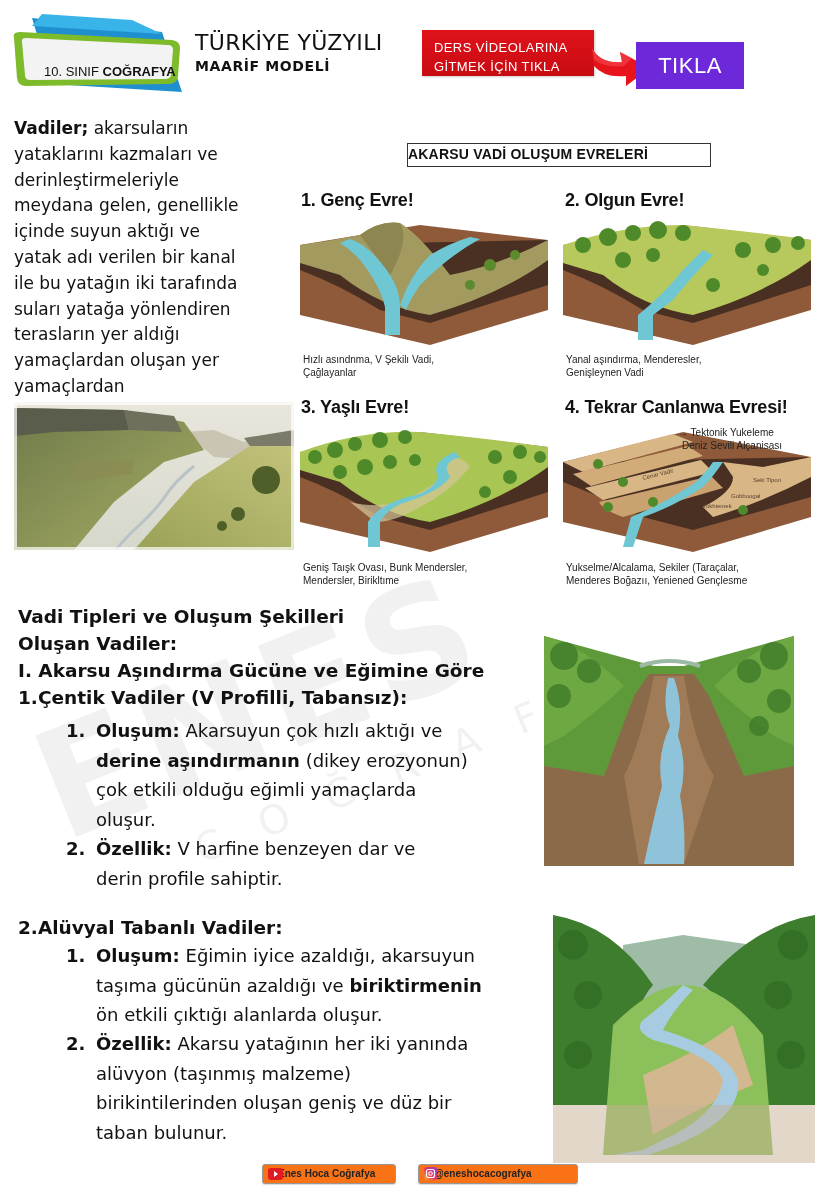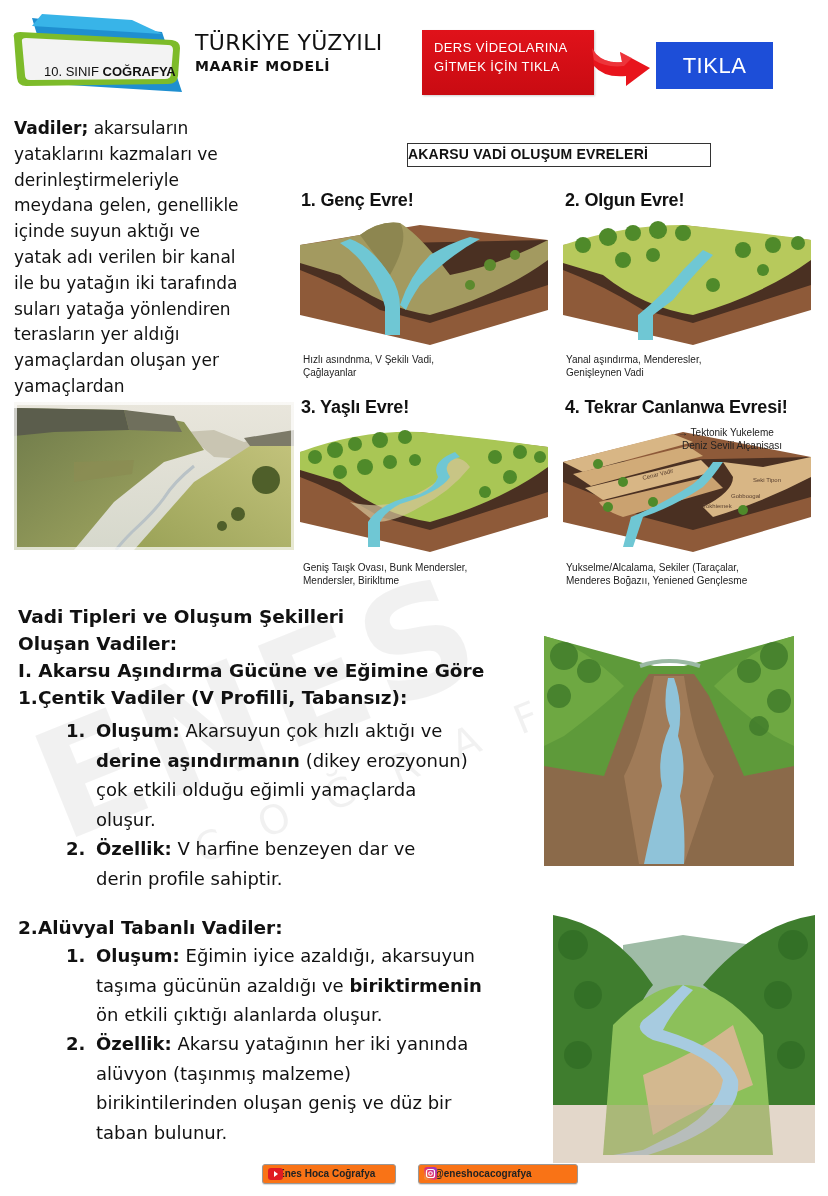--- a/index.html
+++ b/index.html
@@ -13,25 +13,25 @@
   .watermark .wm-small { font-family: "DejaVu Sans", sans-serif; font-size: 40px; color: #000; letter-spacing: 40px; margin-left: 120px; }
 
   
   .badge { position: absolute; left: 12px; top: 14px; width: 178px; height: 80px; }
   .badge-text { position: absolute; left: 32px; top: 50px; font-size: 13px; color: #111; white-space: nowrap; }
   .badge-text b { font-weight: 700; }
   .title-block { position: absolute; left: 195px; top: 30px; }
   .title-line1 { font-family: "DejaVu Sans", sans-serif; font-size: 22px; color: #111; letter-spacing: 0.3px; }
   .title-line2 { font-family: "DejaVu Sans", sans-serif; font-size: 14px; font-weight: 700; color: #111; margin-top: 3px; letter-spacing: 0.6px; }
 
-  .ders-btn { position: absolute; left: 422px; top: 30px; width: 172px; height: 65px;
+  .ders-btn { position: absolute; left: 422px; top: 30px; width: 172px; height: 46px;
     background: linear-gradient(180deg, #e0121a 0%, #c90b12 100%); color: #fff; font-size: 13px;
     line-height: 19px; padding: 8px 0 0 12px; letter-spacing: 0.4px; box-shadow: 1px 1px 2px rgba(0,0,0,0.2); }
   .arrow { position: absolute; left: 592px; top: 40px; width: 60px; height: 48px; }
-  .tikla-btn { position: absolute; left: 656px; top: 42px; width: 117px; height: 47px; background: #1d4ed8;
+  .tikla-btn { position: absolute; left: 636px; top: 42px; width: 108px; height: 47px; background: #6d28d9;
     color: #fff; font-size: 22px; text-align: center; line-height: 47px; letter-spacing: 0.5px; }
 
   
   .intro { position: absolute; left: 14px; top: 116px; width: 270px; font-family: "DejaVu Sans", sans-serif;
     font-size: 17px; line-height: 25.8px; color: #111; }
   .intro b { font-weight: 700; }
 
   .photo-canyon { position: absolute; left: 14px; top: 402px; width: 280px; height: 148px; }
 
   

